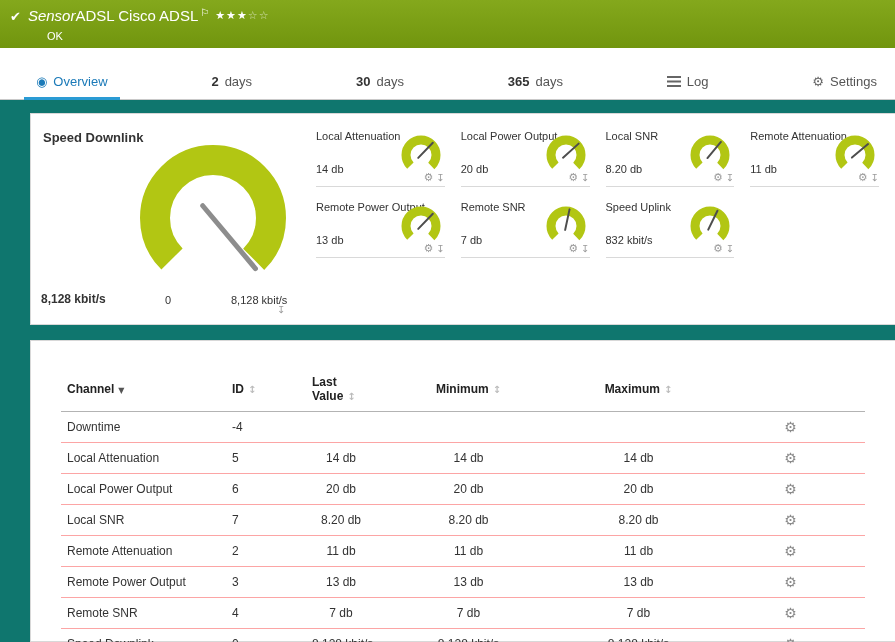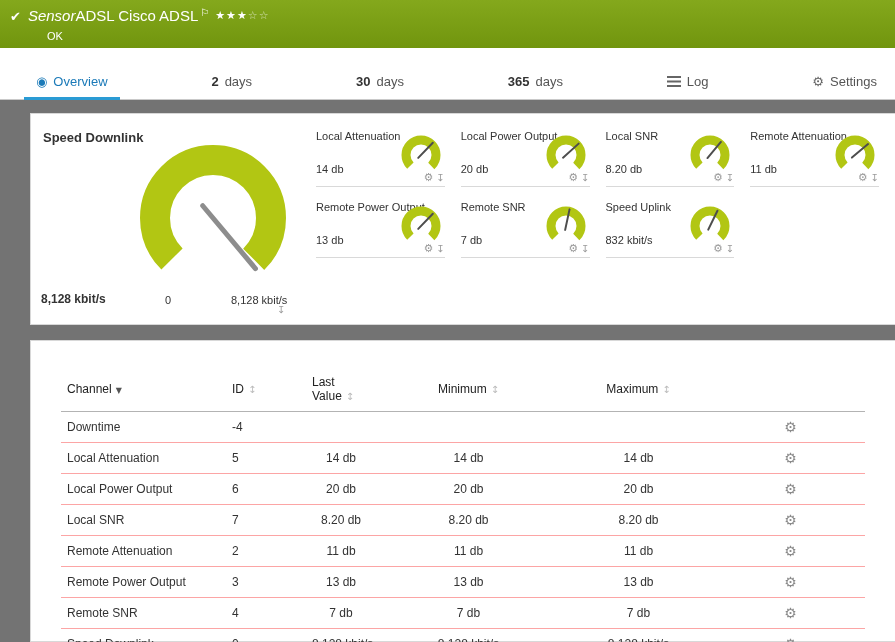--- a/index.html
+++ b/index.html
@@ -25,21 +25,21 @@
   .tab{position:relative;display:flex;align-items:center;gap:6px;font-size:13px;color:#555;
        cursor:pointer;padding:0 6px;white-space:nowrap;}
   .tab.active{color:#1b7ab8;}
   .tab.active::after{content:"";position:absolute;left:-6px;right:-6px;bottom:-1px;height:3px;background:#2a9bd4;}
   .ticon{font-family:"DejaVu Sans",sans-serif;font-size:13px;color:#666;}
   .tab.active .ticon{color:#1b7ab8;}
   .tnum{font-weight:bold;color:#333;}
   .ticon-svg{display:block;}
 
   
-  .content{position:absolute;top:100px;left:0;right:0;bottom:0;background:#737373;padding-left:42px;}
+  .content{position:absolute;top:100px;left:0;right:0;bottom:0;background:#0f766e;padding-left:42px;}
   .panel{position:absolute;background:#fff;border:1px solid #d8d8d8;border-right:none;box-sizing:border-box;}
   .gauge-panel{top:13px;left:30px;right:0;height:212px;}
   .table-panel{top:240px;left:30px;right:0;bottom:0;}
 
   
   .main-gauge{position:absolute;left:0;top:0;width:285px;height:100%;}
   .mg-title{position:absolute;left:12px;top:16px;font-size:13px;font-weight:bold;color:#333;}
   .mg-svg{position:absolute;left:102px;top:24px;}
   .mg-value{position:absolute;left:10px;top:178px;font-size:12px;font-weight:bold;color:#333;}
   .mg-min{position:absolute;left:134px;top:180px;font-size:11px;color:#333;}
@@ -56,21 +56,21 @@
   .sg-label{font-size:11px;color:#333;padding-top:2px;}
   .sg-svg{position:absolute;right:2px;top:5px;}
   .sg-value{position:absolute;left:0;bottom:11px;font-size:11px;color:#333;}
   .sg-foot{position:absolute;right:0;bottom:2px;display:flex;align-items:center;gap:3px;}
   .gear{font-family:"DejaVu Sans",sans-serif;color:#9a9a9a;font-size:11px;cursor:pointer;}
   .pin{font-family:"DejaVu Sans",sans-serif;color:#9a9a9a;font-size:10px;cursor:pointer;}
 
   
   .chan-table{border-collapse:collapse;width:calc(100% - 60px);margin:26px 30px 0 30px;
               font-size:12px;color:#333;table-layout:fixed;}
-  .chan-table th{font-weight:normal;text-align:left;color:#222;padding:8px 6px;border-bottom:1px solid #b3b3b3;cursor:pointer;}
+  .chan-table th{font-weight:bold;text-align:left;color:#222;padding:8px 6px;border-bottom:1px solid #b3b3b3;cursor:pointer;}
   .chan-table td{padding:7px 6px;border-bottom:1px solid #fca5a5;overflow:hidden;white-space:nowrap;}
   .w-ch{width:165px;}.w-id{width:80px;}.w-last{width:70px;}.w-min{width:185px;}.w-max{width:155px;}
   td.col-last,td.col-min,td.col-max,th.col-min,th.col-max{text-align:center;}
   td.col-gear{text-align:center;}
   .sort-a{font-family:"DejaVu Sans",sans-serif;font-size:8px;color:#555;margin-left:4px;}
   .sort-i{font-family:"DejaVu Sans",sans-serif;font-size:10px;color:#bbb;margin-left:4px;}
   .row-gear{font-family:"DejaVu Sans",sans-serif;font-size:14px;color:#8a8a8a;cursor:pointer;}
 </style>
 </head>
 <body>

